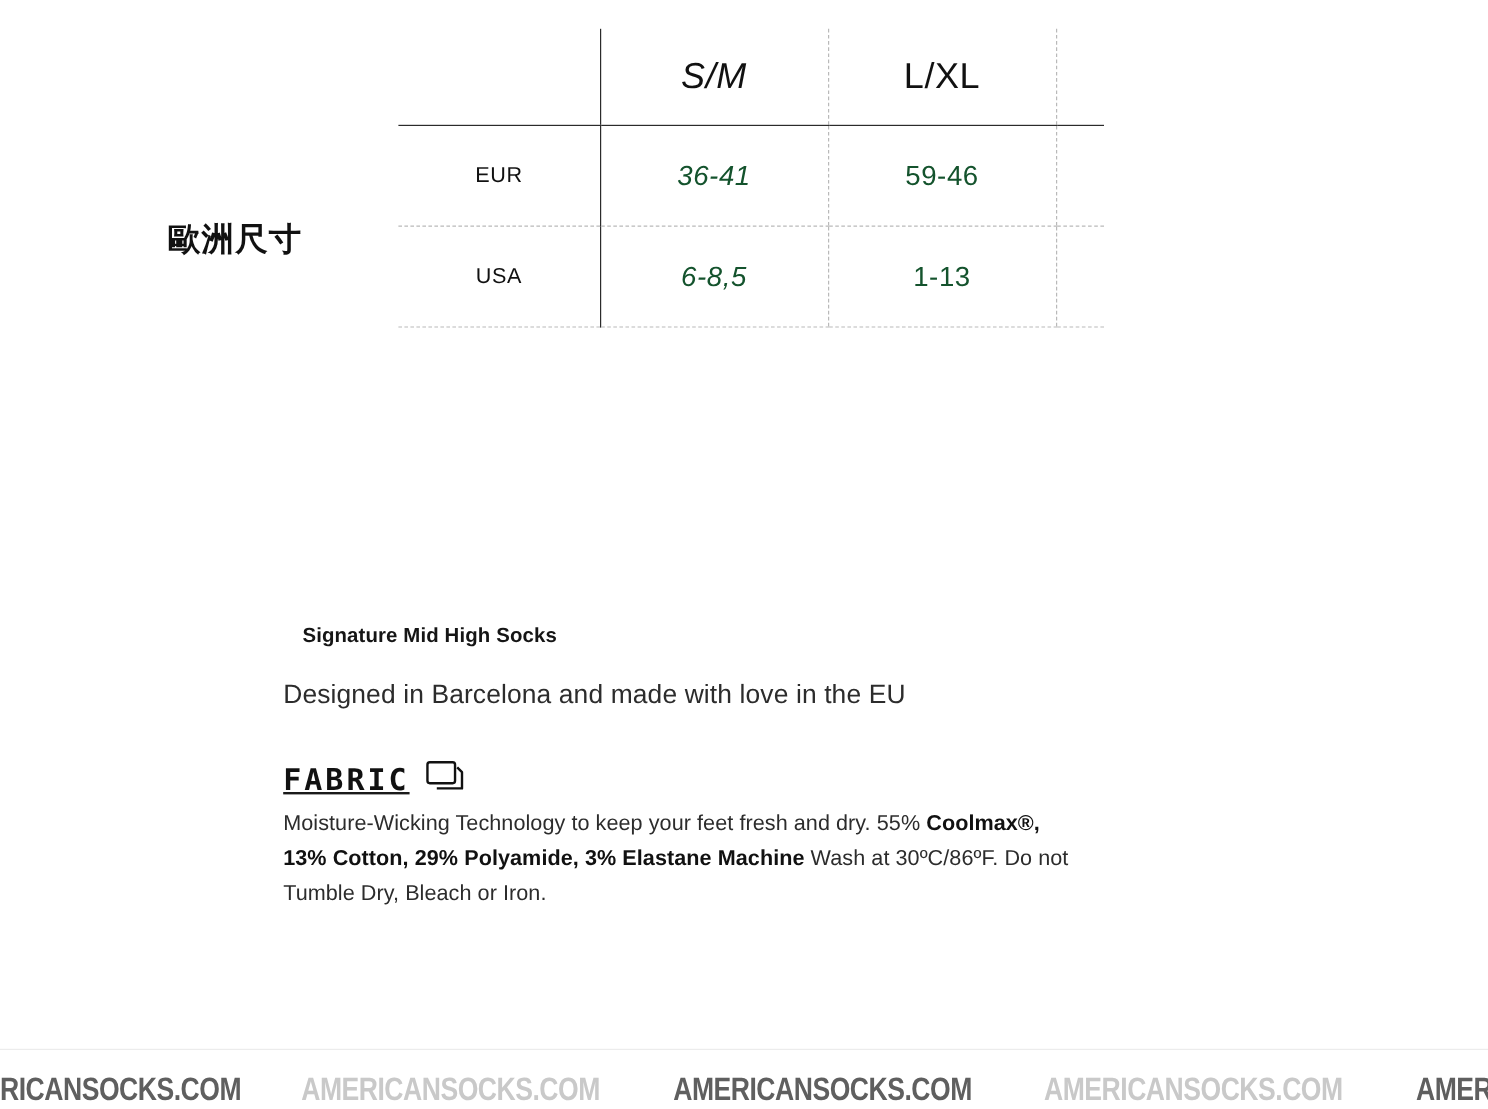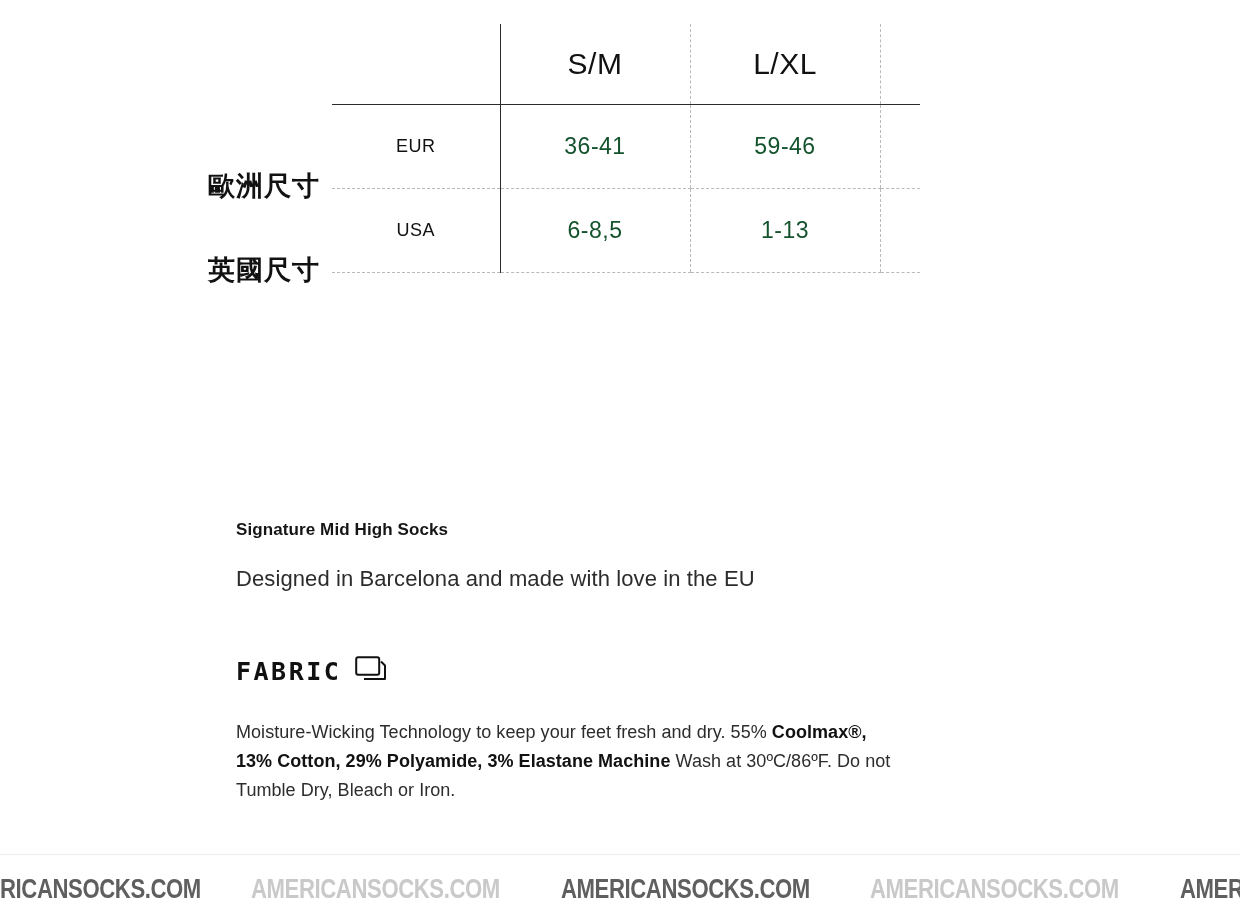--- a/index.html
+++ b/index.html
@@ -22,23 +22,23 @@
     position: absolute;
     left: 0;
     top: 0;
     width: 1240px;
     height: 400px;
   }
 
   .cn-labels {
     position: absolute;
     left: 140px;
-    top: 144px;
+    top: 158px;
     width: 180px;
-    text-align: right;
+    text-align: left;
   }
   .cn-label {
     font-family: "DejaVu Sans", sans-serif;
     font-weight: bold;
     font-size: 27px;
     letter-spacing: 1px;
     color: #111;
     height: 84px;
     line-height: 84px;
     white-space: nowrap;
@@ -77,79 +77,80 @@
   }
   .val {
     font-size: 23px;
     color: #14532d;
     letter-spacing: 0.5px;
   }
 
   
   .r-solid-bottom { border-bottom: 1.5px solid #2b2b2b; }
   .r-dash-bottom { border-bottom: 1.5px dashed #b9b9b9; }
-  .c-solid-left { border-left: 1.5px solid #2b2b2b; }
+  .c-solid-left { border-left: 1.5px solid #2b2b2b; font-style: italic; }
   .c-dash-left { border-left: 1.5px dashed #b9b9b9; }
 
   
   .desc {
     position: absolute;
     left: 236px;
     top: 520px;
     width: 700px;
   }
   .desc h3 {
-    margin: 0 0 0 0;
+    margin: 0 0 0 16px;
     font-size: 17px;
     font-weight: bold;
     letter-spacing: 0.1px;
     color: #151515;
   }
   .desc .sub {
     margin-top: 26px;
     font-size: 22px;
     color: #2c2c2c;
     letter-spacing: 0.1px;
   }
   .fabric-row {
-    margin-top: 64px;
+    margin-top: 42px;
     display: flex;
     align-items: center;
     gap: 14px;
+    text-decoration: underline;
   }
   .fabric-title {
     font-family: "DejaVu Sans Mono", monospace;
     font-weight: bold;
     font-size: 25px;
     letter-spacing: 2.5px;
     color: #111;
   }
   .fabric-icon { display: block; }
 
   .fabric-body {
-    margin-top: 32px;
+    margin-top: 7px;
     font-size: 18px;
     line-height: 1.62;
     color: #2c2c2c;
     width: 660px;
     letter-spacing: 0.05px;
   }
   .fabric-body b { font-weight: bold; color: #111; }
 
   
   .watermark {
     position: absolute;
     left: 0;
     bottom: 0;
     width: 1240px;
-    height: 70px;
+    height: 50px;
     border-top: 1px solid #ececec;
     overflow: hidden;
     display: flex;
-    align-items: center;
+    align-items: flex-end;
     white-space: nowrap;
   }
   .wm {
     font-family: "Liberation Sans Narrow", "Liberation Sans", sans-serif;
     font-weight: bold;
     font-size: 27px;
     letter-spacing: -0.5px;
     transform: scaleX(0.82);
     transform-origin: left center;
     padding-right: 6px;
@@ -157,21 +158,20 @@
   .wm.dark { color: #5f5f5f; }
   .wm.light { color: #c9c9c9; }
 </style>
 </head>
 <body>
 
 <div class="chart-wrap">
 
   <div class="cn-labels">
     <div class="cn-label">歐洲尺寸</div>
-    <div class="cn-label">英國尺寸</div>
   </div>
 
   <table class="size-table">
     <tbody>
         <tr class="head-row">
       <td class="col-sys r-solid-bottom hdr"></td>
       <td class="col-val c-solid-left r-solid-bottom hdr">S/M</td>
       <td class="col-val c-dash-left r-solid-bottom hdr">L/XL</td>
       <td class="col-end c-dash-left r-solid-bottom"></td>
     </tr>

